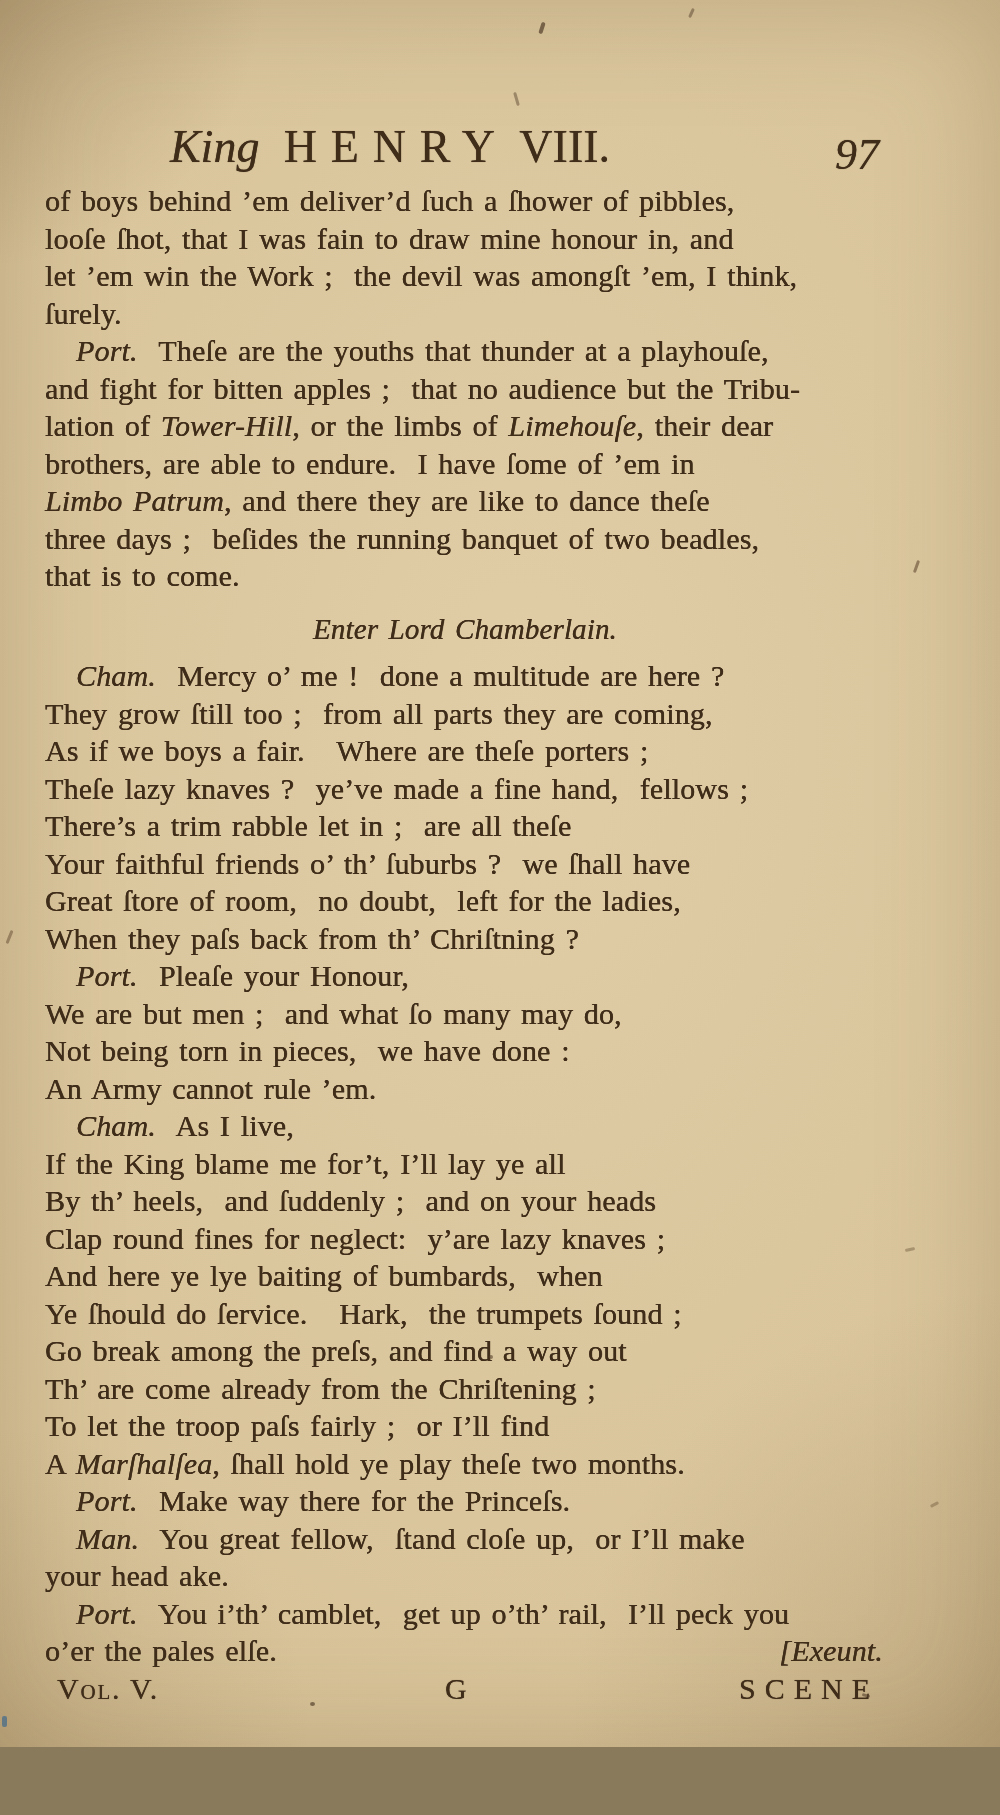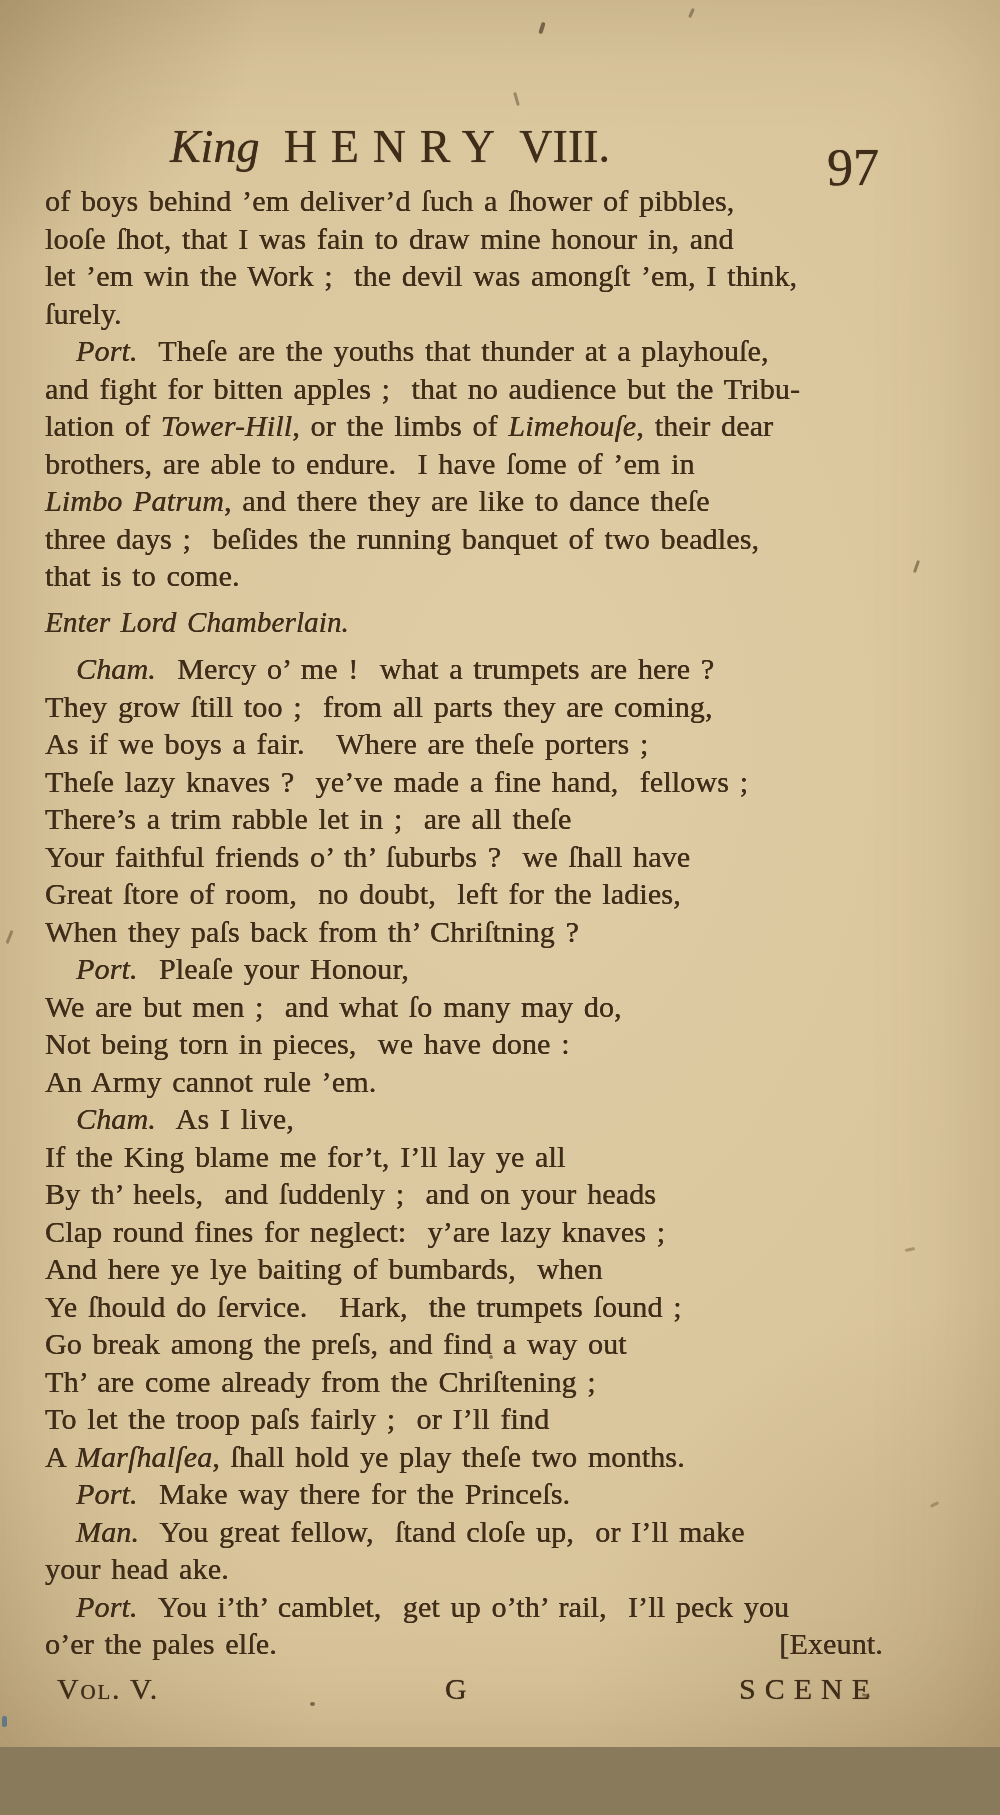--- a/index.html
+++ b/index.html
@@ -30,37 +30,37 @@
     white-space:pre;
   }
   .header-title{
     position:absolute;left:0;right:150px;top:0;text-align:center;
     font-size:46px;line-height:62px;
     text-shadow:0 0 .7px currentColor;
   }
   .h-it{font-style:italic;}
   .h-caps{letter-spacing:.30em;margin-left:.28em;}
   .h-num{
-    position:absolute;right:6px;top:21px;
-    font-size:52px;line-height:62px;
+    position:absolute;right:6px;top:8px;
+    font-size:44px;font-style:italic;line-height:62px;
     text-shadow:0 0 .8px currentColor;
   }
   
   .textblock{
     position:absolute;top:183px;left:45px;width:840px;
     font-size:30px;
     word-spacing:.10em;
     letter-spacing:.005em;
     text-shadow:0 0 .6px currentColor, .4px .4px .5px rgba(62,42,24,.45);
   }
   .line{height:37.5px;line-height:36px;white-space:pre;position:relative;}
   .line.indent{padding-left:31px;}
-  .line.sd{margin:8px 0 10px;text-align:left;font-style:italic;font-size:29px;}
+  .line.sd{margin:15px 0 10px;text-align:center;font-style:italic;font-size:29px;}
   .it{font-style:italic;}
-  .fr{position:absolute;right:2px;top:0;}
+  .fr{position:absolute;right:2px;top:0;font-style:italic;}
   
   .footer{
     position:absolute;top:1668px;left:45px;width:840px;height:46px;
     font-size:30px;line-height:42px;
     text-shadow:0 0 .7px currentColor;
   }
   .f-vol{position:absolute;left:12px;font-variant:small-caps;letter-spacing:.06em;}
   .f-sig{position:absolute;left:400px;}
   .f-catch{position:absolute;right:6px;letter-spacing:.30em;}
   
@@ -94,21 +94,21 @@
       <div class="line"><span>let ’em win the Work ;  the devil was amongſt ’em, I think,</span></div>
       <div class="line"><span>ſurely.</span></div>
       <div class="line indent"><span class="it">Port.</span><span>  Theſe are the youths that thunder at a playhouſe,</span></div>
       <div class="line"><span>and fight for bitten apples ;  that no audience but the Tribu-</span></div>
       <div class="line"><span>lation of </span><span class="it">Tower-Hill</span><span>, or the limbs of </span><span class="it">Limehouſe</span><span>, their dear</span></div>
       <div class="line"><span>brothers, are able to endure.  I have ſome of ’em in</span></div>
       <div class="line"><span class="it">Limbo Patrum</span><span>, and there they are like to dance theſe</span></div>
       <div class="line"><span>three days ;  beſides the running banquet of two beadles,</span></div>
       <div class="line"><span>that is to come.</span></div>
       <div class="line sd"><span class="it">Enter Lord Chamberlain.</span></div>
-      <div class="line indent"><span class="it">Cham.</span><span>  Mercy o’ me !  what a trumpets are here ?</span></div>
+      <div class="line indent"><span class="it">Cham.</span><span>  Mercy o’ me !  done a multitude are here ?</span></div>
       <div class="line"><span>They grow ſtill too ;  from all parts they are coming,</span></div>
       <div class="line"><span>As if we boys a fair.   Where are theſe porters ;</span></div>
       <div class="line"><span>Theſe lazy knaves ?  ye’ve made a fine hand,  fellows ;</span></div>
       <div class="line"><span>There’s a trim rabble let in ;  are all theſe</span></div>
       <div class="line"><span>Your faithful friends o’ th’ ſuburbs ?  we ſhall have</span></div>
       <div class="line"><span>Great ſtore of room,  no doubt,  left for the ladies,</span></div>
       <div class="line"><span>When they paſs back from th’ Chriſtning ?</span></div>
       <div class="line indent"><span class="it">Port.</span><span>  Pleaſe your Honour,</span></div>
       <div class="line"><span>We are but men ;  and what ſo many may do,</span></div>
       <div class="line"><span>Not being torn in pieces,  we have done :</span></div>

